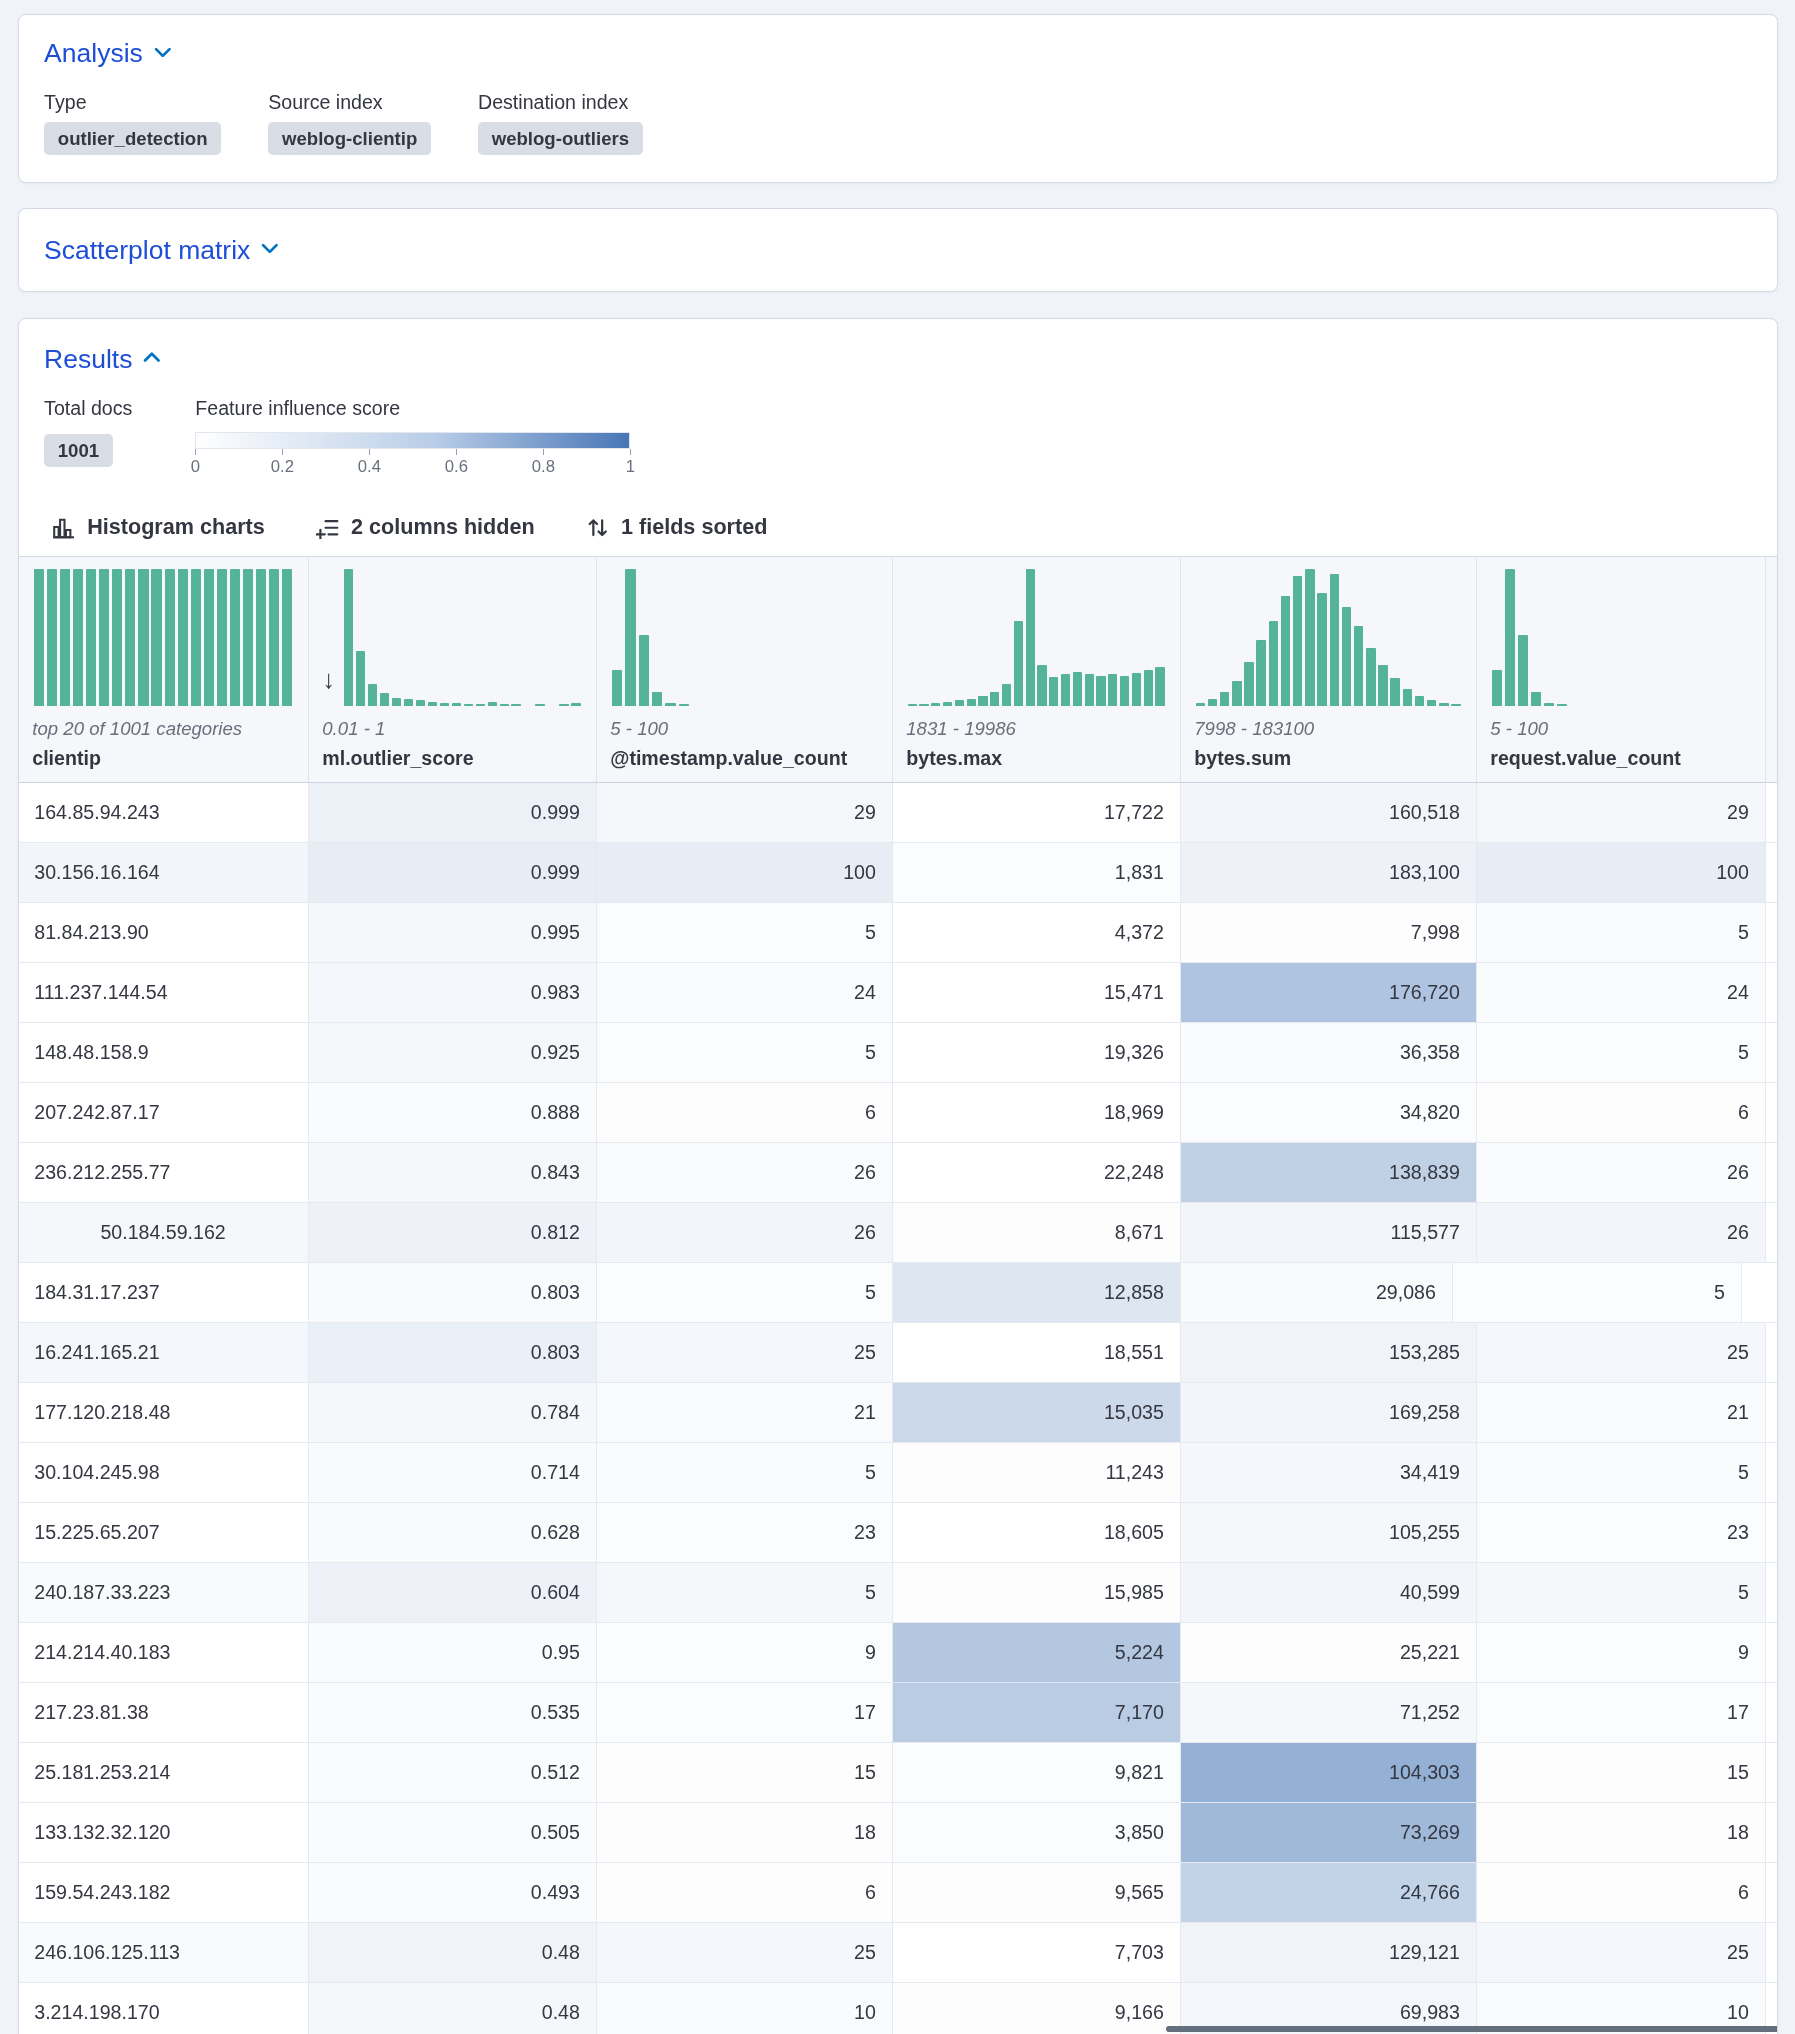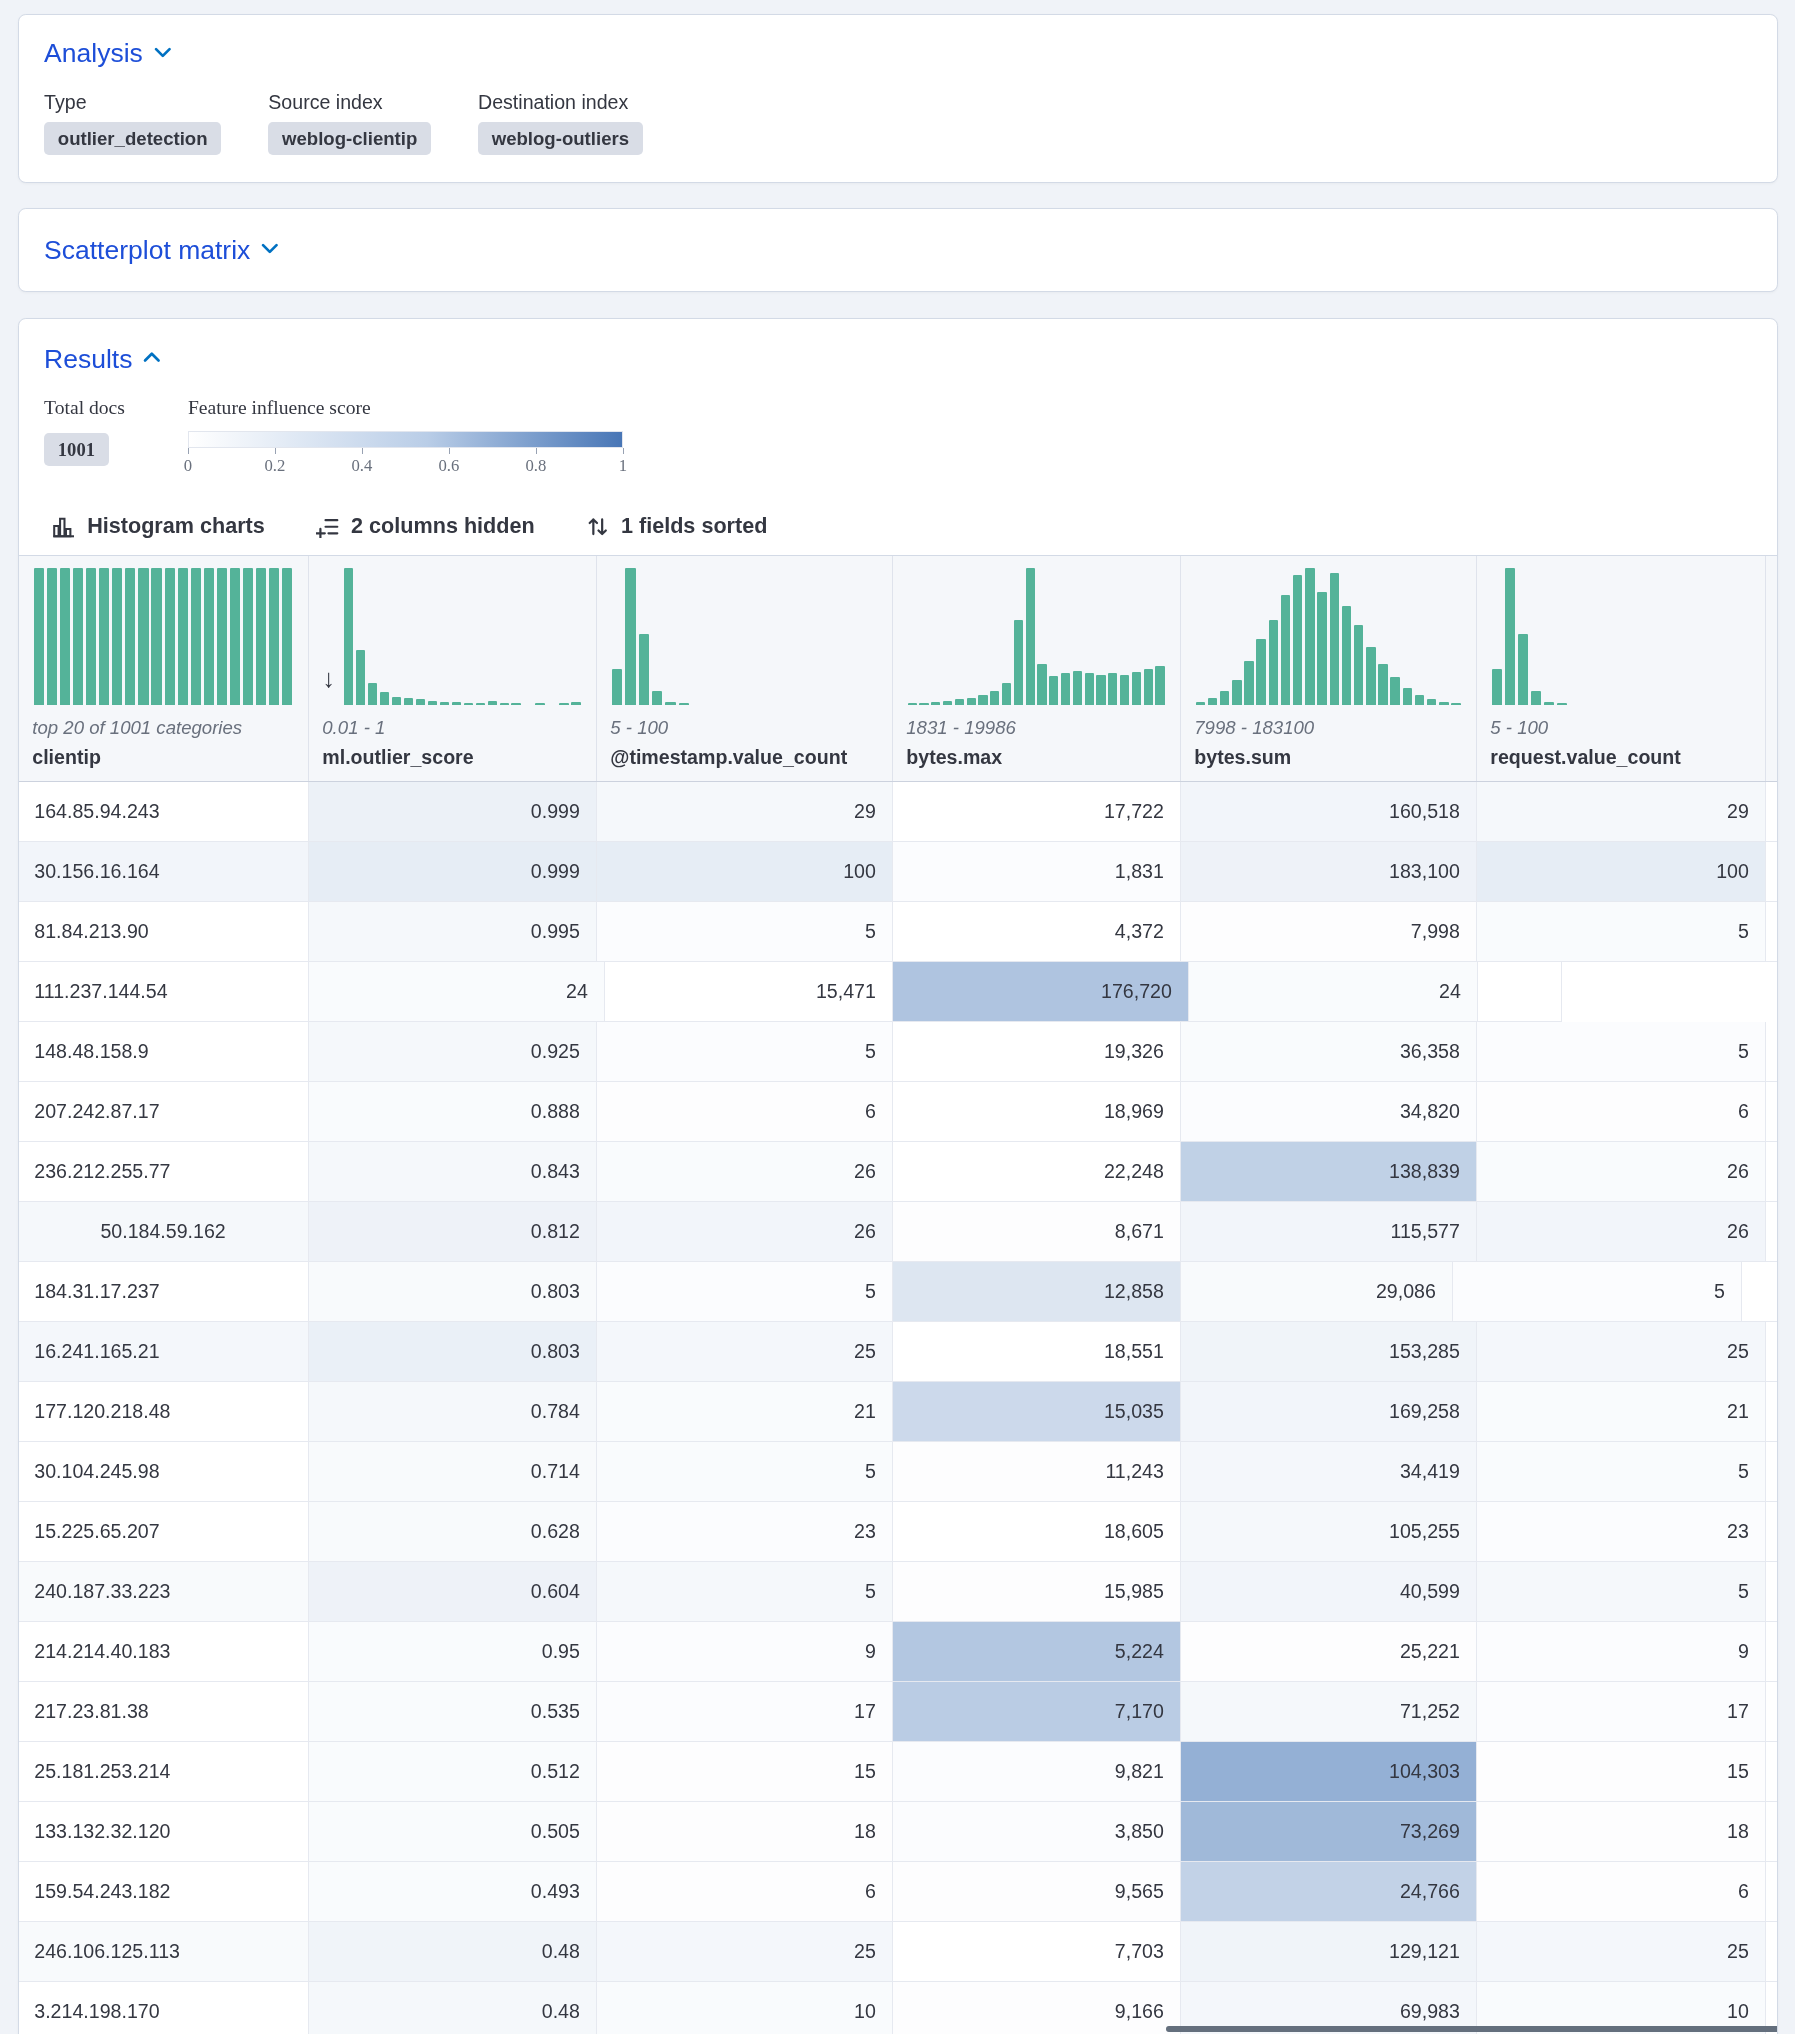--- a/index.html
+++ b/index.html
@@ -41,21 +41,21 @@
     background: #d9dde6;
     color: #343741;
     font-weight: 600;
     font-size: 18.6px;
     line-height: 33px;
     padding: 0 13.7px;
     border-radius: 4.9px;
     white-space: nowrap;
   }
 
-  .meta-row { display: flex; gap: 63px; margin: 21.6px 25.5px 0; align-items: flex-start; font-family: Liberation Serif, serif; }
+  .meta-row { display: flex; gap: 63px; margin: 21.6px 25.5px 0; align-items: flex-start; }
   .legend-block { padding-top: 0; }
   .legend-bar {
     width: 435px; height: 16.7px; margin-top: 11.8px;
     background: linear-gradient(90deg, #ffffff 0%, #b9cde7 55%, #4876b6 100%);
     border: 1px solid #e2e6ee;
   }
   .legend-ticks { position: relative; width: 435px; height: 6.9px; }
   .legend-ticks i { position: absolute; top: 0; width: 1px; height: 6.9px; background: #98a2b3; }
   .legend-labels { position: relative; width: 435px; height: 21.6px; margin-top: 2px; }
   .legend-labels span {
@@ -600,20 +600,21 @@
           <div class="grid-cell" style="width: 290px;">81.84.213.90</div>
           <div class="grid-cell num" style="width: 288px; background-color: rgba(65, 115, 180, 0.05);">0.995</div>
           <div class="grid-cell num" style="width: 296px; background-color: rgba(65, 115, 180, 0.02);">5</div>
           <div class="grid-cell num" style="width: 288px;">4,372</div>
           <div class="grid-cell num" style="width: 296px; background-color: rgba(65, 115, 180, 0.01);">7,998</div>
           <div class="grid-cell num" style="width: 289px; background-color: rgba(65, 115, 180, 0.03);">5</div>
           <div class="grid-cell" style="width: 84px;"></div>
         </div>
         <div class="grid-row">
           <div class="grid-cell" style="width: 290px;">111.237.144.54</div>
+          <div class="grid-cell num" style="width: 288px; background-color: rgba(65, 115, 180, 0.06);">0.983</div>
           <div class="grid-cell num" style="width: 296px; background-color: rgba(65, 115, 180, 0.03);">24</div>
           <div class="grid-cell num" style="width: 288px;">15,471</div>
           <div class="grid-cell num" style="width: 296px; background-color: rgba(65, 115, 180, 0.42);">176,720</div>
           <div class="grid-cell num" style="width: 289px; background-color: rgba(65, 115, 180, 0.03);">24</div>
           <div class="grid-cell" style="width: 84px;"></div>
         </div>
         <div class="grid-row">
           <div class="grid-cell" style="width: 290px;">148.48.158.9</div>
           <div class="grid-cell num" style="width: 288px; background-color: rgba(65, 115, 180, 0.05);">0.925</div>
           <div class="grid-cell num" style="width: 296px; background-color: rgba(65, 115, 180, 0.02);">5</div>

